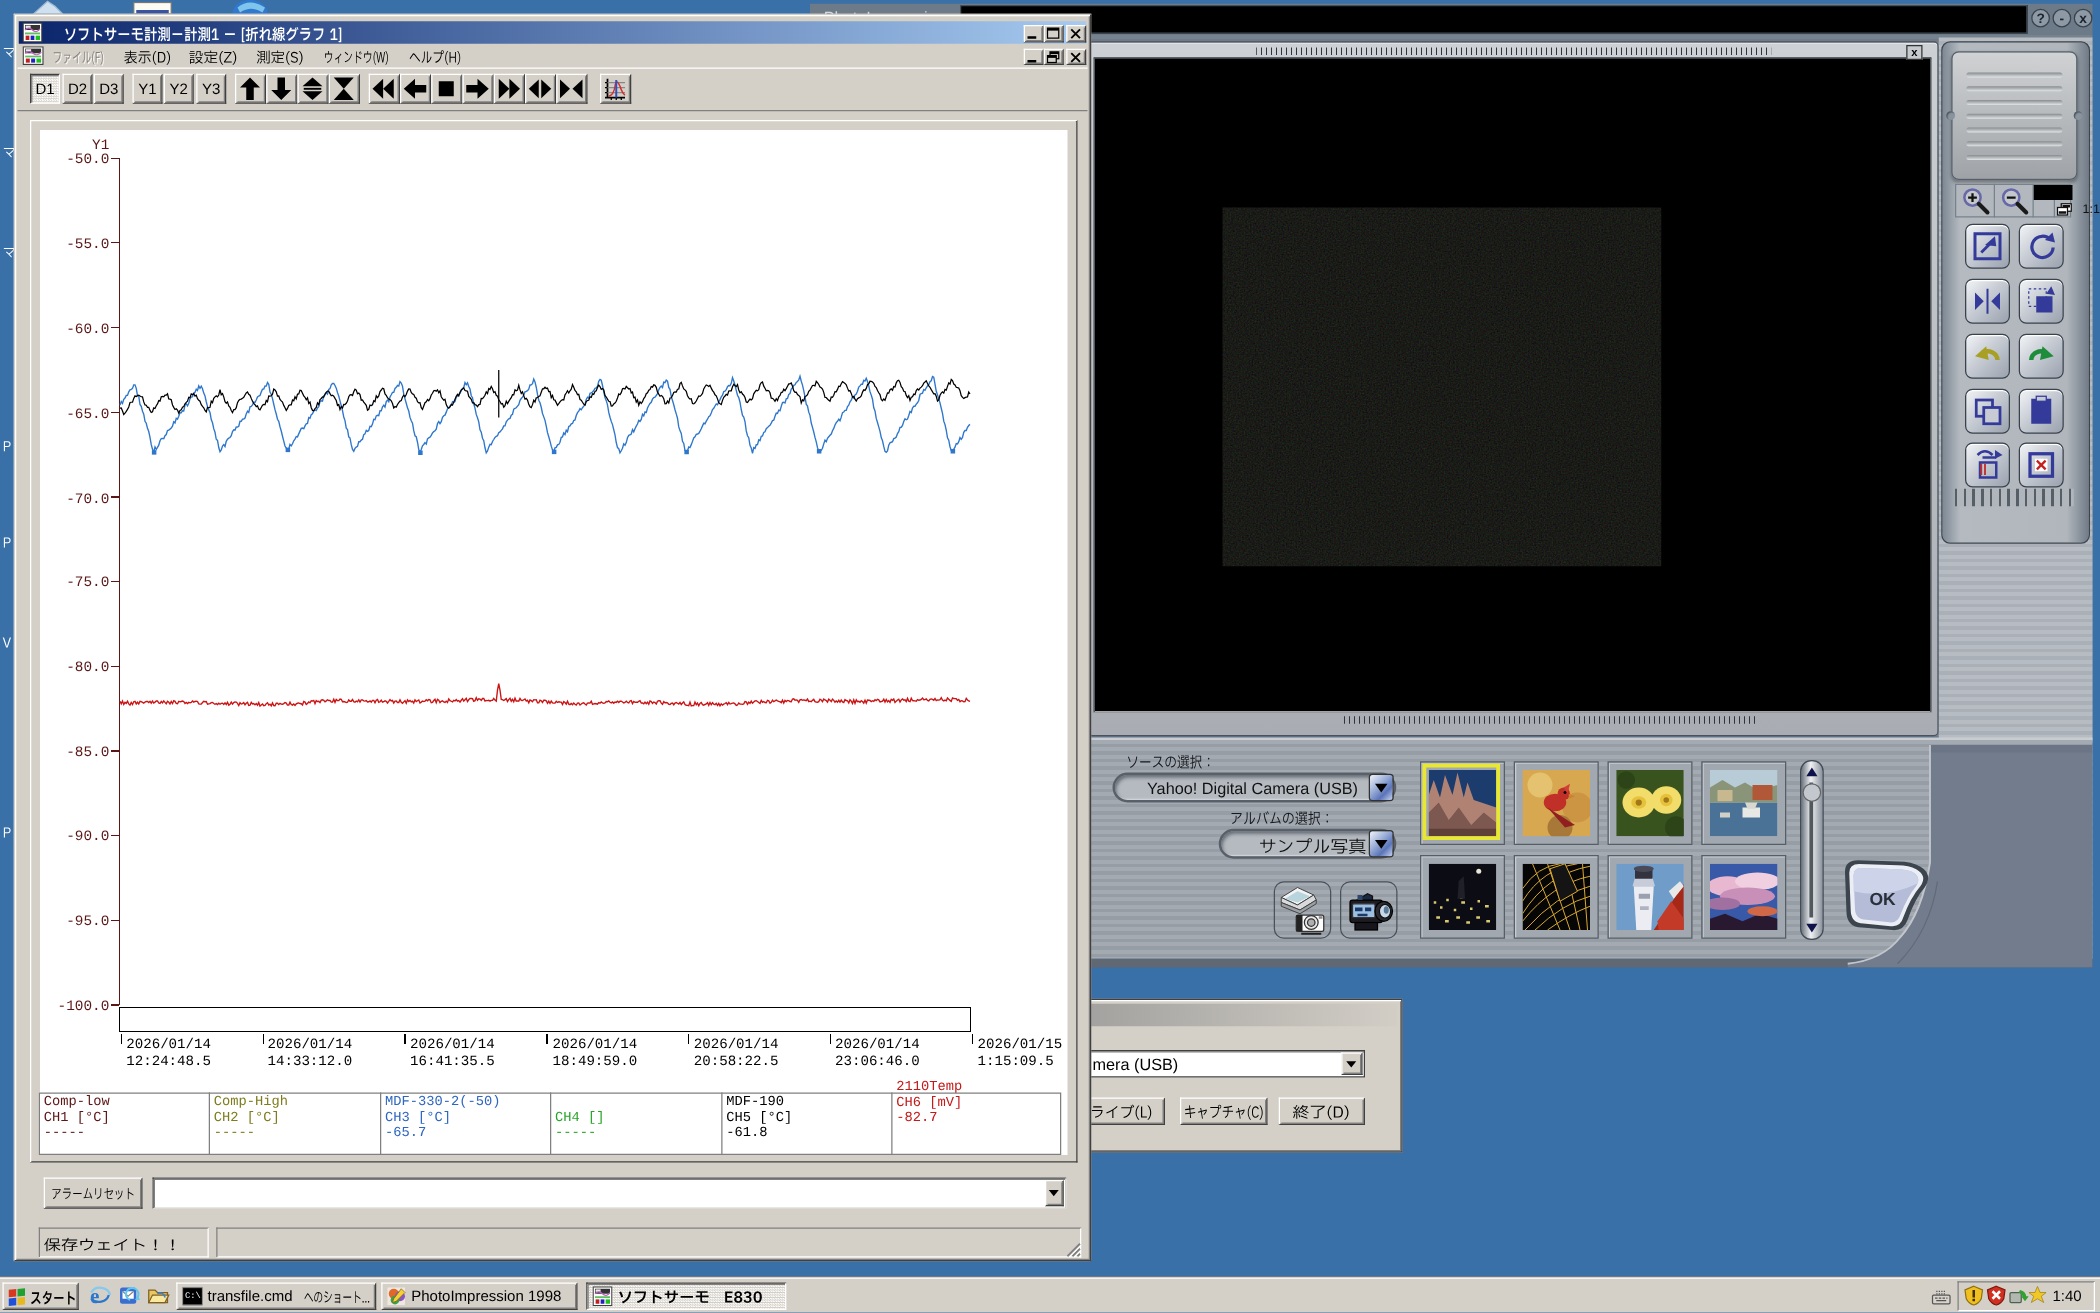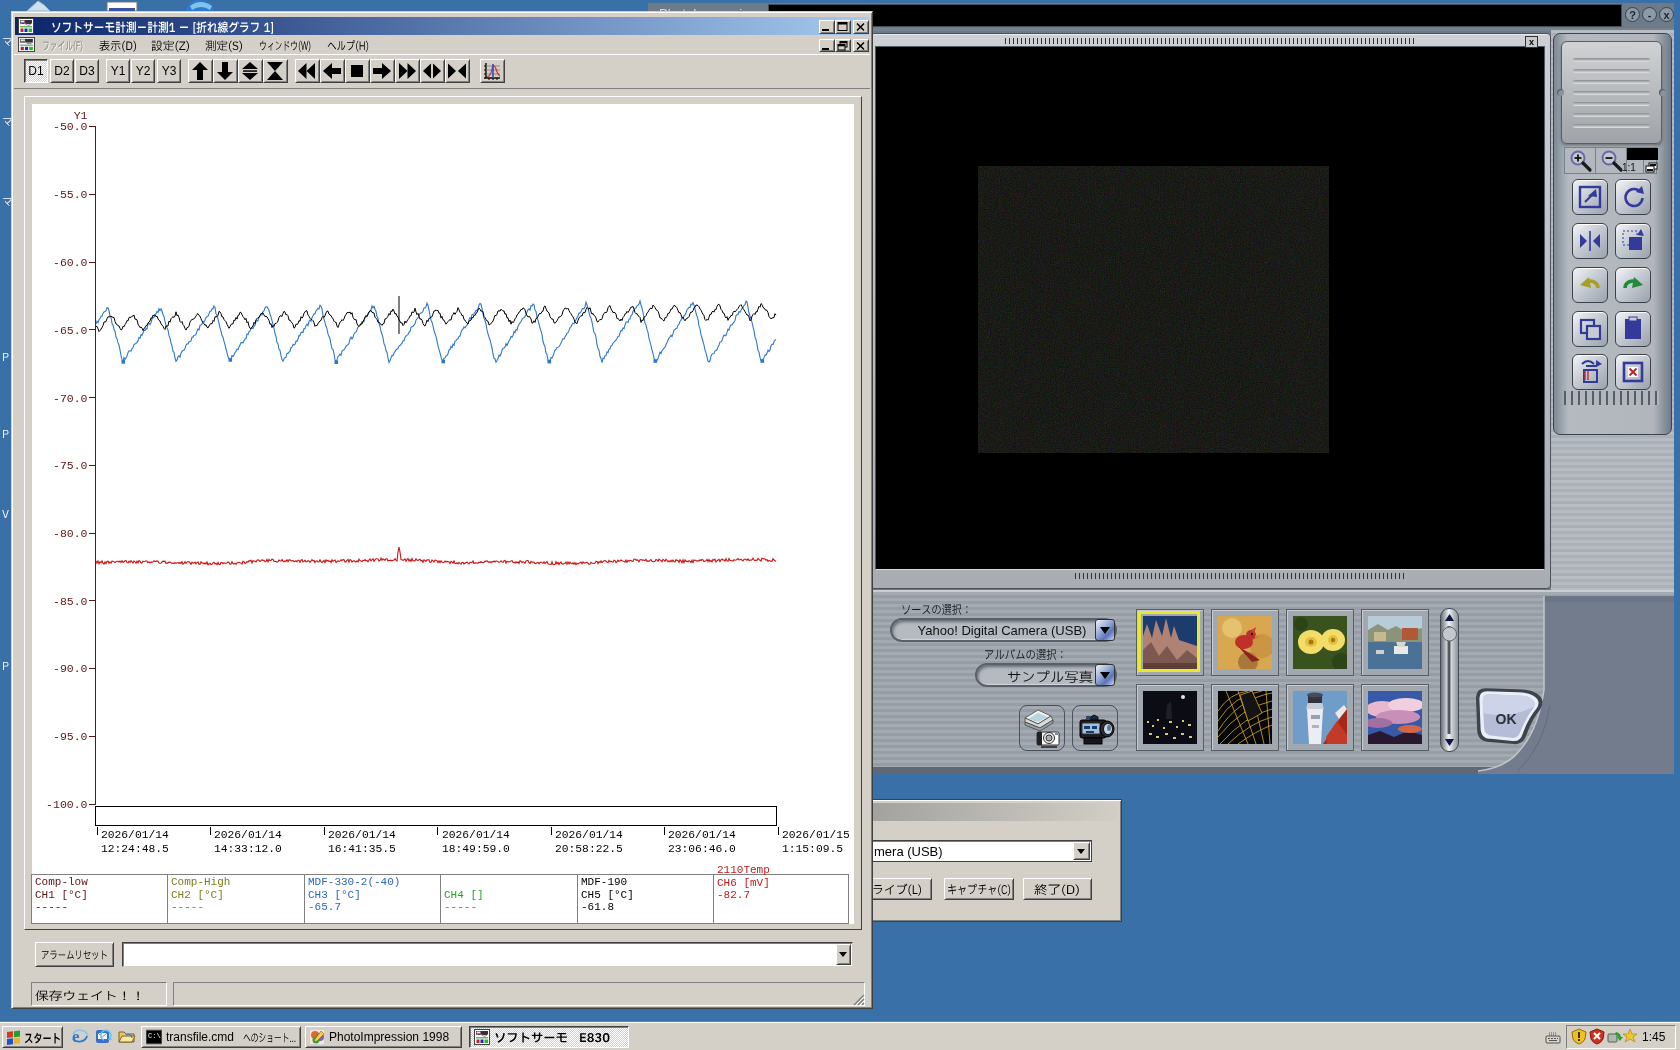--- a/index.html
+++ b/index.html
@@ -85,21 +85,21 @@
         <line x1="5.5" y1="8" x2="12.5" y2="8" stroke="#111" stroke-width="1.8"></line>
         <line x1="9" y1="4.5" x2="9" y2="11.5" stroke="#111" stroke-width="1.8"></line>
       </svg>
       <svg style="position:absolute;left:952px;top:147px" width="24" height="24">
         <circle cx="9" cy="8" r="6.5" fill="#c4c8cc" stroke="#6868a8" stroke-width="2"></circle>
         <line x1="14" y1="13" x2="21" y2="20" stroke="#1a1a1a" stroke-width="3.2" stroke-linecap="round"></line>
         <line x1="5.5" y1="8" x2="12.5" y2="8" stroke="#111" stroke-width="1.8"></line>
       </svg>
       <div style="position:absolute;left:979px;top:145px;width:31px;height:12px;background:#000"></div>
       <div style="position:absolute;left:995px;top:157px;width:1px;height:14px;background:#78828c"></div>
-      <div style="position:absolute;left:974px;top:159px;font:10px 'Liberation Sans',sans-serif;color:#111">1:1</div>
+      <div style="position:absolute;left:1018px;top:159px;font:10px 'Liberation Sans',sans-serif;color:#111">1:1</div>
       <svg style="position:absolute;left:997px;top:159px" width="13" height="11">
         <rect x="4" y="1" width="8" height="6" fill="#fff" stroke="#111"></rect>
         <rect x="5" y="2" width="6" height="2" fill="#111"></rect>
         <rect x="1" y="4" width="8" height="6" fill="#fff" stroke="#111"></rect>
         <rect x="2" y="7" width="6" height="2" fill="#111"></rect>
       </svg>
       <div style="position:absolute;left:924px;top:176px;width:36px;height:36px;border-radius:6px;background:linear-gradient(135deg,#f2f4f6,#c7ccd4 45%,#9aa2ae);border:1px solid #3a424c;box-shadow:inset 0 1px 0 #fff"></div>
       <svg style="position:absolute;left:924px;top:176px" width="36" height="36">
         <rect x="8" y="8" width="20" height="20" fill="none" stroke="#333a99" stroke-width="2.4"></rect>
         <line x1="13" y1="23" x2="22" y2="14" stroke="#333a99" stroke-width="2.2"></line>
@@ -588,21 +588,21 @@
       <div style="position:absolute;left:292px;top:862px;width:1px;height:50px;background:#808080"></div>
       <div style="position:absolute;left:428px;top:862px;width:1px;height:50px;background:#808080"></div>
       <div style="position:absolute;left:565px;top:862px;width:1px;height:50px;background:#808080"></div>
       <div style="position:absolute;left:701px;top:862px;width:1px;height:50px;background:#808080"></div>
       <div style="position:absolute;left:23px;top:864px;font:11px 'Liberation Mono',monospace;color:#5c1616;line-height:12.5px;white-space:pre">Comp-low
 CH1 [°C]
 -----</div>
       <div style="position:absolute;left:159px;top:864px;font:11px 'Liberation Mono',monospace;color:#7e7c1e;line-height:12.5px;white-space:pre">Comp-High
 CH2 [°C]
 -----</div>
-      <div style="position:absolute;left:296px;top:864px;font:11px 'Liberation Mono',monospace;color:#2e66c0;line-height:12.5px;white-space:pre">MDF-330-2(-40)
+      <div style="position:absolute;left:296px;top:864px;font:11px 'Liberation Mono',monospace;color:#2e66c0;line-height:12.5px;white-space:pre">MDF-330-2(-50)
 CH3 [°C]
 -65.7</div>
       <div style="position:absolute;left:432px;top:864px;font:11px 'Liberation Mono',monospace;color:#2aa52a;line-height:12.5px;white-space:pre">
 CH4 []
 -----</div>
       <div style="position:absolute;left:569px;top:864px;font:11px 'Liberation Mono',monospace;color:#000;line-height:12.5px;white-space:pre">MDF-190
 CH5 [°C]
 -61.8</div>
       <div style="position:absolute;left:705px;top:852px;font:11px 'Liberation Mono',monospace;color:#c41a1a;line-height:12.5px;white-space:pre">2110Temp
 CH6 [mV]
@@ -718,14 +718,14 @@
         <path d="M5,5 L11,11 M11,5 L5,11" stroke="#fff" stroke-width="2"></path>
       </svg>
       <svg style="position:absolute;left:1606px;top:5px" width="17" height="17">
         <rect x="2" y="6" width="9" height="8" rx="1" fill="#b0b8b0" stroke="#506050"></rect>
         <path d="M10,4 q5,1 5,6 l-3,0 q0,-3 -3,-4 z" fill="#30a030"></path>
         <polygon points="14,13 17,9 11,9" fill="#30a030"></polygon>
       </svg>
       <svg style="position:absolute;left:1623px;top:6px" width="14" height="14">
         <polygon points="7,0 9,5 14,5 10,8 12,13 7,10 2,13 4,8 0,5 5,5" fill="#f0c828" stroke="#a08018" stroke-width="0.6"></polygon>
       </svg>
-      <div style="position:absolute;left:1642px;top:7px;font:12px 'Liberation Sans',sans-serif;color:#000">1:45</div>
+      <div style="position:absolute;left:1642px;top:7px;font:12px 'Liberation Sans',sans-serif;color:#000">1:40</div>
     </div>
   </div>
 </body></html>

